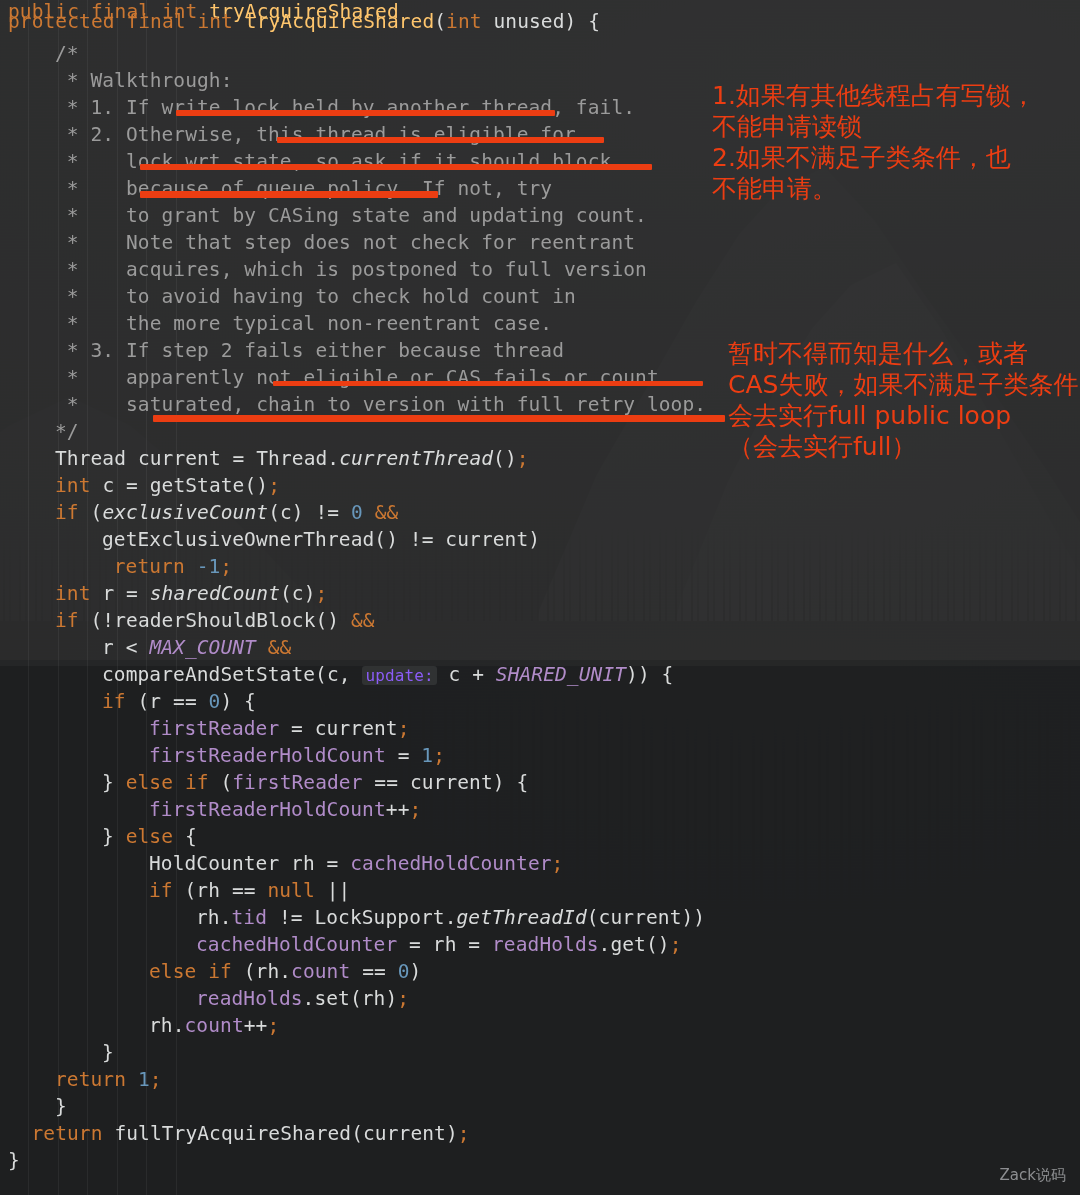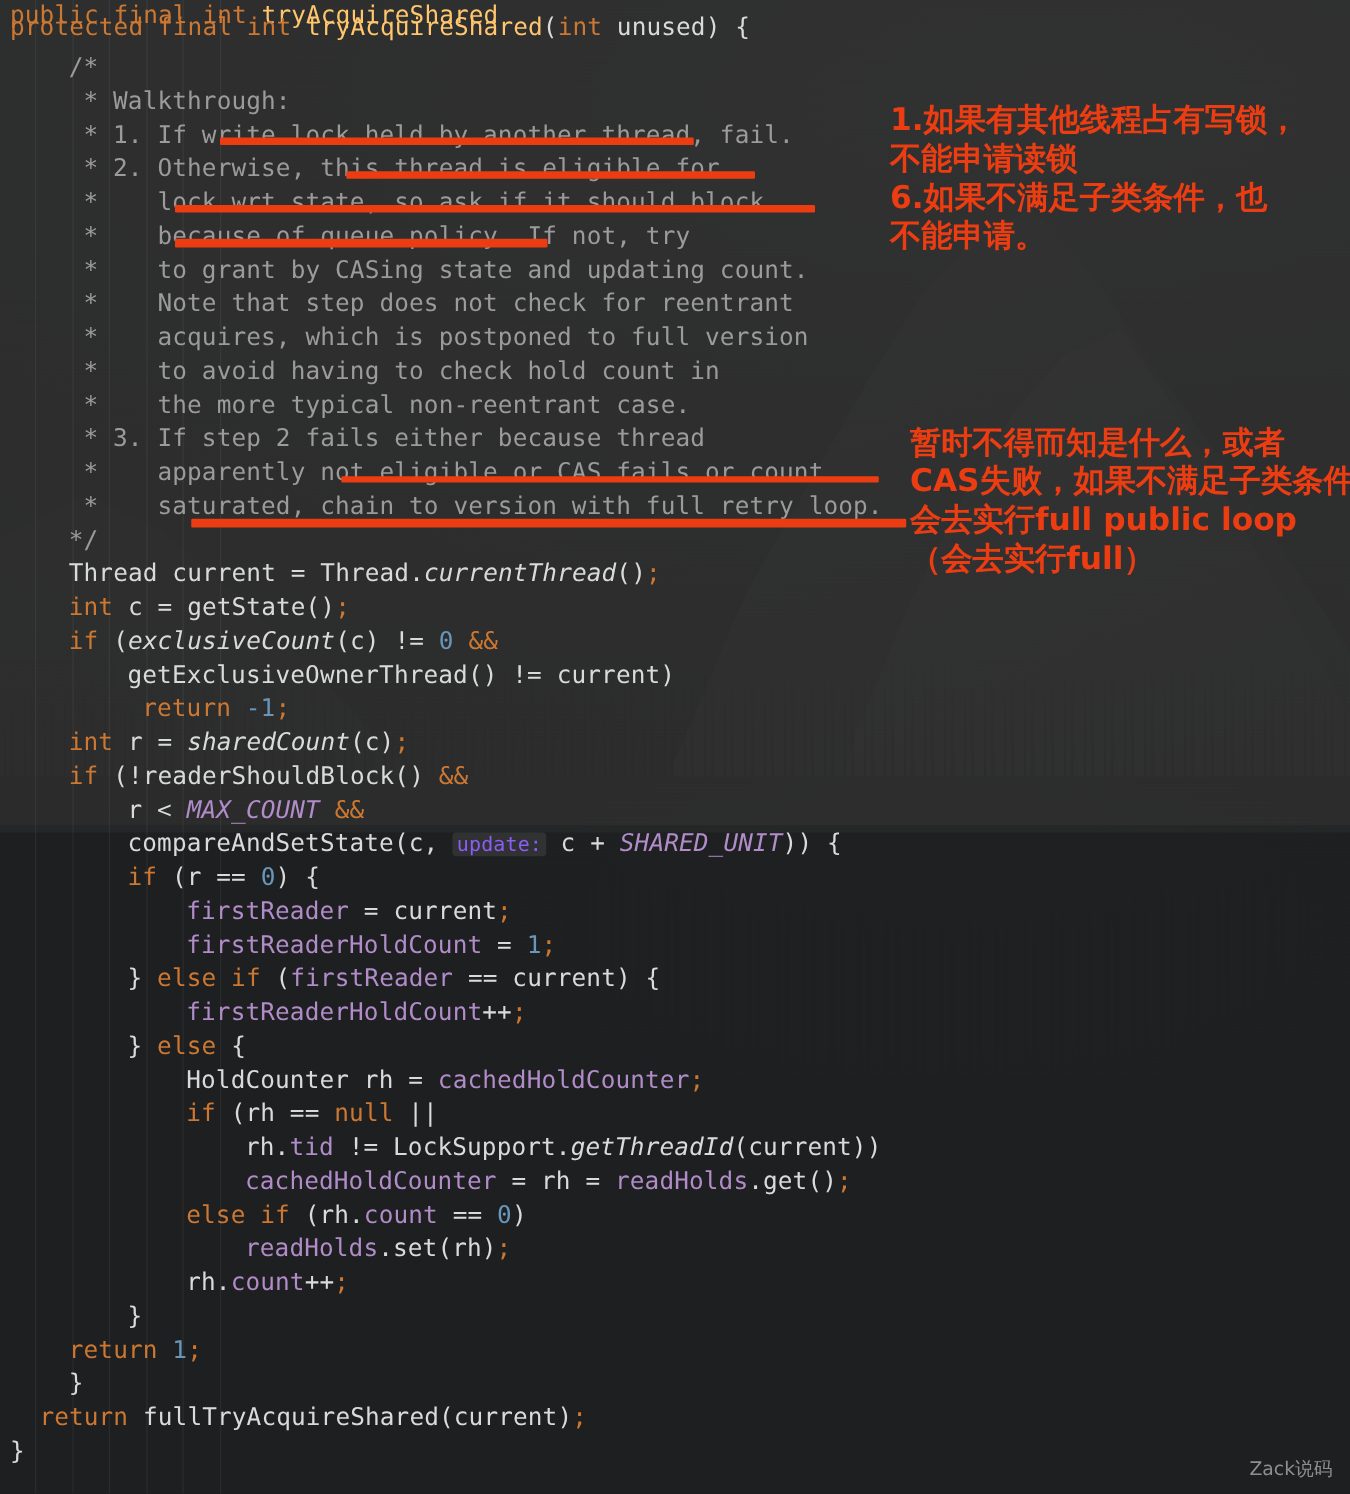--- a/index.html
+++ b/index.html
@@ -106,21 +106,21 @@
   .ital{color:#d9dbdb;font-style:italic;text-align:center;}
   .hint{color:#8b5cf6;background:rgba(140,150,150,.16);border-radius:3px;padding:0 3px;font-size:16px;}
 
   
   .uline{position:absolute;z-index:6;background:#ec3d12;border-radius:1px;}
 
   
   .note{
     position:absolute;z-index:7;color:#ec3d12;
     font-family:"DejaVu Sans","Liberation Sans",sans-serif;
-    font-size:25px;line-height:31px;white-space:pre;font-weight:700;
+    font-size:25px;line-height:31px;white-space:pre;font-weight:400;
   }
 
   
   #watermark{
     position:absolute;right:14px;bottom:10px;z-index:8;
     color:rgba(210,212,214,.62);font-size:15px;
     font-family:"DejaVu Sans","Liberation Sans",sans-serif;
   }
 </style>
 </head>
@@ -155,17 +155,17 @@
 <div id="underlines">
     <div class="uline" title="write lock held by another thread" style="left: 176px; top: 110px; width: 379px; height: 6px;"></div>
     <div class="uline" title="this thread is eligible for" style="left: 277px; top: 137px; width: 327px; height: 6px;"></div>
     <div class="uline" title="lock wrt state, so ask if it should block" style="left: 140px; top: 164px; width: 512px; height: 6px;"></div>
     <div class="uline" title="because of queue policy" style="left: 140px; top: 191px; width: 298px; height: 7px;"></div>
     <div class="uline" title="not eligible or CAS fails or count" style="left: 273px; top: 381px; width: 430px; height: 5px;"></div>
     <div class="uline" title="saturated, chain to version with full retry loop" style="left: 153px; top: 415px; width: 572px; height: 7px;"></div>
   </div>
 
 <div id="notes">
-    <div class="note" style="left: 712px; top: 80px;"><div>1.如果有其他线程占有写锁，</div><div>不能申请读锁</div><div>6.如果不满足子类条件，也</div><div>不能申请。</div></div>
+    <div class="note" style="left: 712px; top: 80px;"><div>1.如果有其他线程占有写锁，</div><div>不能申请读锁</div><div>2.如果不满足子类条件，也</div><div>不能申请。</div></div>
     <div class="note" style="left: 728px; top: 338px;"><div>暂时不得而知是什么，或者</div><div>CAS失败，如果不满足子类条件，</div><div>会去实行full public loop</div><div>（会去实行full）</div></div>
   </div>
 
 <div id="watermark">Zack说码</div>
 
 </body></html>

